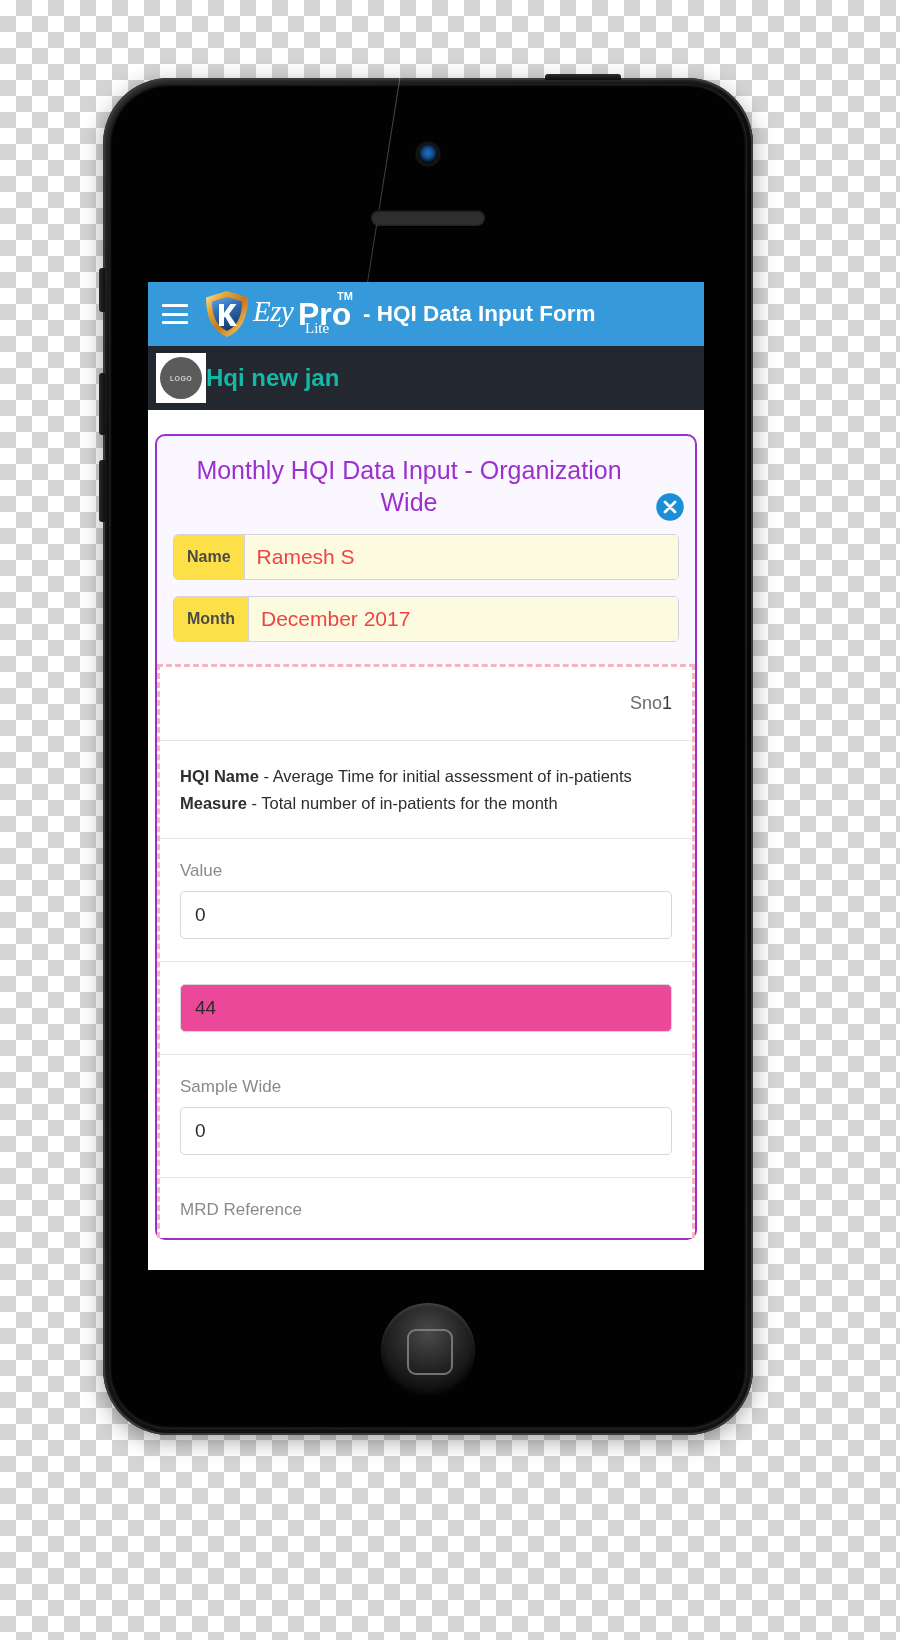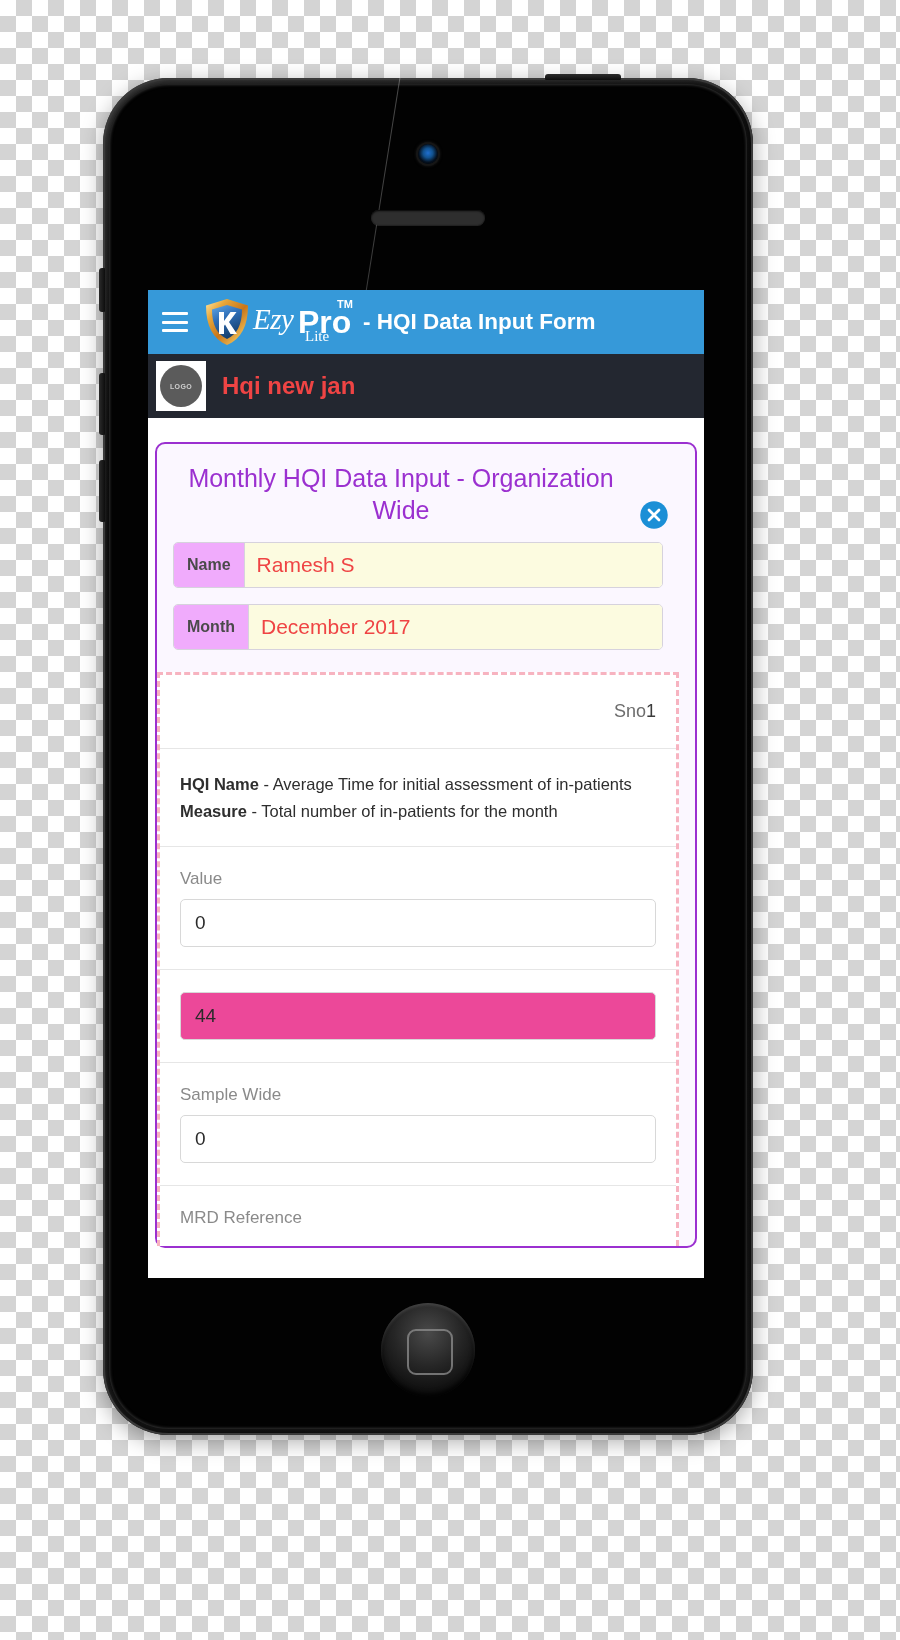--- a/index.html
+++ b/index.html
@@ -129,21 +129,21 @@
     width: 42px; height: 42px;
     border-radius: 9px;
     border: 2px solid #8c8c8c;
     opacity: 0.78;
   }
 
   
   .screen {
     position: absolute;
     left: 45px;
-    top: 212px;
+    top: 204px;
     width: 556px;
     height: 988px;
     background: #ffffff;
     overflow: hidden;
   }
 
   
   .appbar {
     height: 64px;
     background: #3699d9;
@@ -246,37 +246,36 @@
     background: #5b5b5b;
     color: #cfcfcf;
     font-size: 7px;
     font-weight: bold;
     display: flex;
     align-items: center;
     justify-content: center;
     letter-spacing: 0.4px;
   }
   .subheader-title {
-    color: #ef4444;
+    color: #14b8a6;
     font-size: 24px;
     font-weight: bold;
-    margin-left: 16px;
   }
 
   
   .content {
     padding: 24px 7px 0 7px;
     box-sizing: border-box;
     background: #ffffff;
   }
   .form-card {
     border: 2px solid #9b30d0;
     border-radius: 10px;
     background: #fbf7ff;
-    padding: 18px 32px 0 16px;
+    padding: 18px 16px 0 16px;
     box-sizing: border-box;
   }
   .form-title-row {
     position: relative;
     padding-right: 34px;
   }
   .form-title {
     color: #9b30d0;
     font-size: 25px;
     text-align: center;
@@ -297,21 +296,21 @@
   .field-row {
     display: flex;
     align-items: stretch;
     margin-top: 16px;
     border: 1px solid #d6d2dd;
     border-radius: 5px;
     overflow: hidden;
     background: #ffffff;
   }
   .field-label {
-    background: #f0abfc;
+    background: #fde047;
     color: #4a4a4a;
     font-size: 16px;
     font-weight: bold;
     padding: 12px 13px;
     display: flex;
     align-items: center;
     border-right: 1px solid #d6d2dd;
     box-sizing: border-box;
     flex: 0 0 auto;
   }

